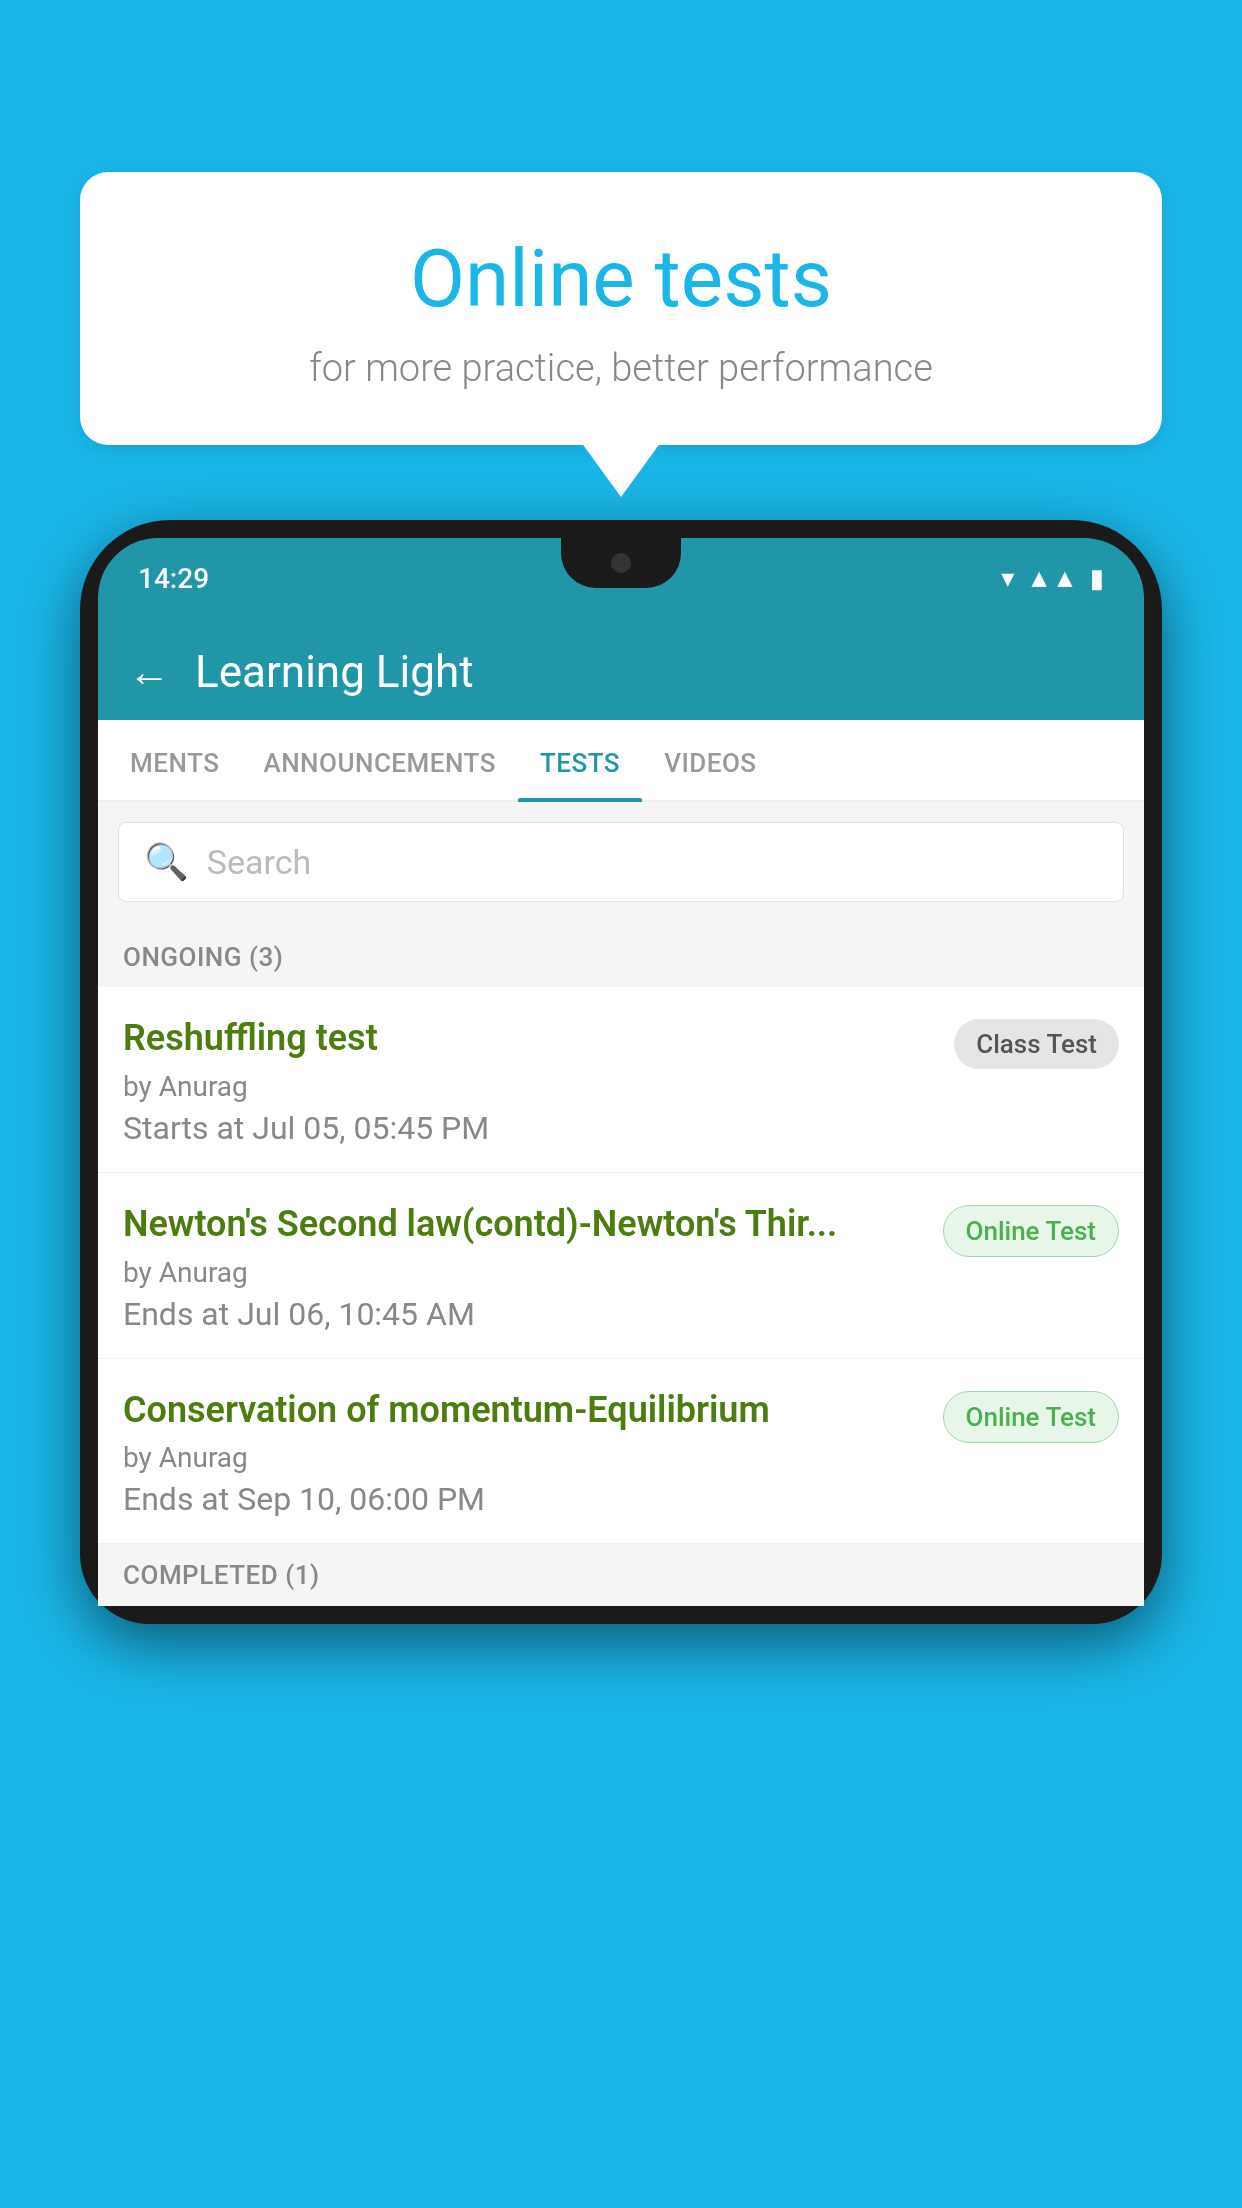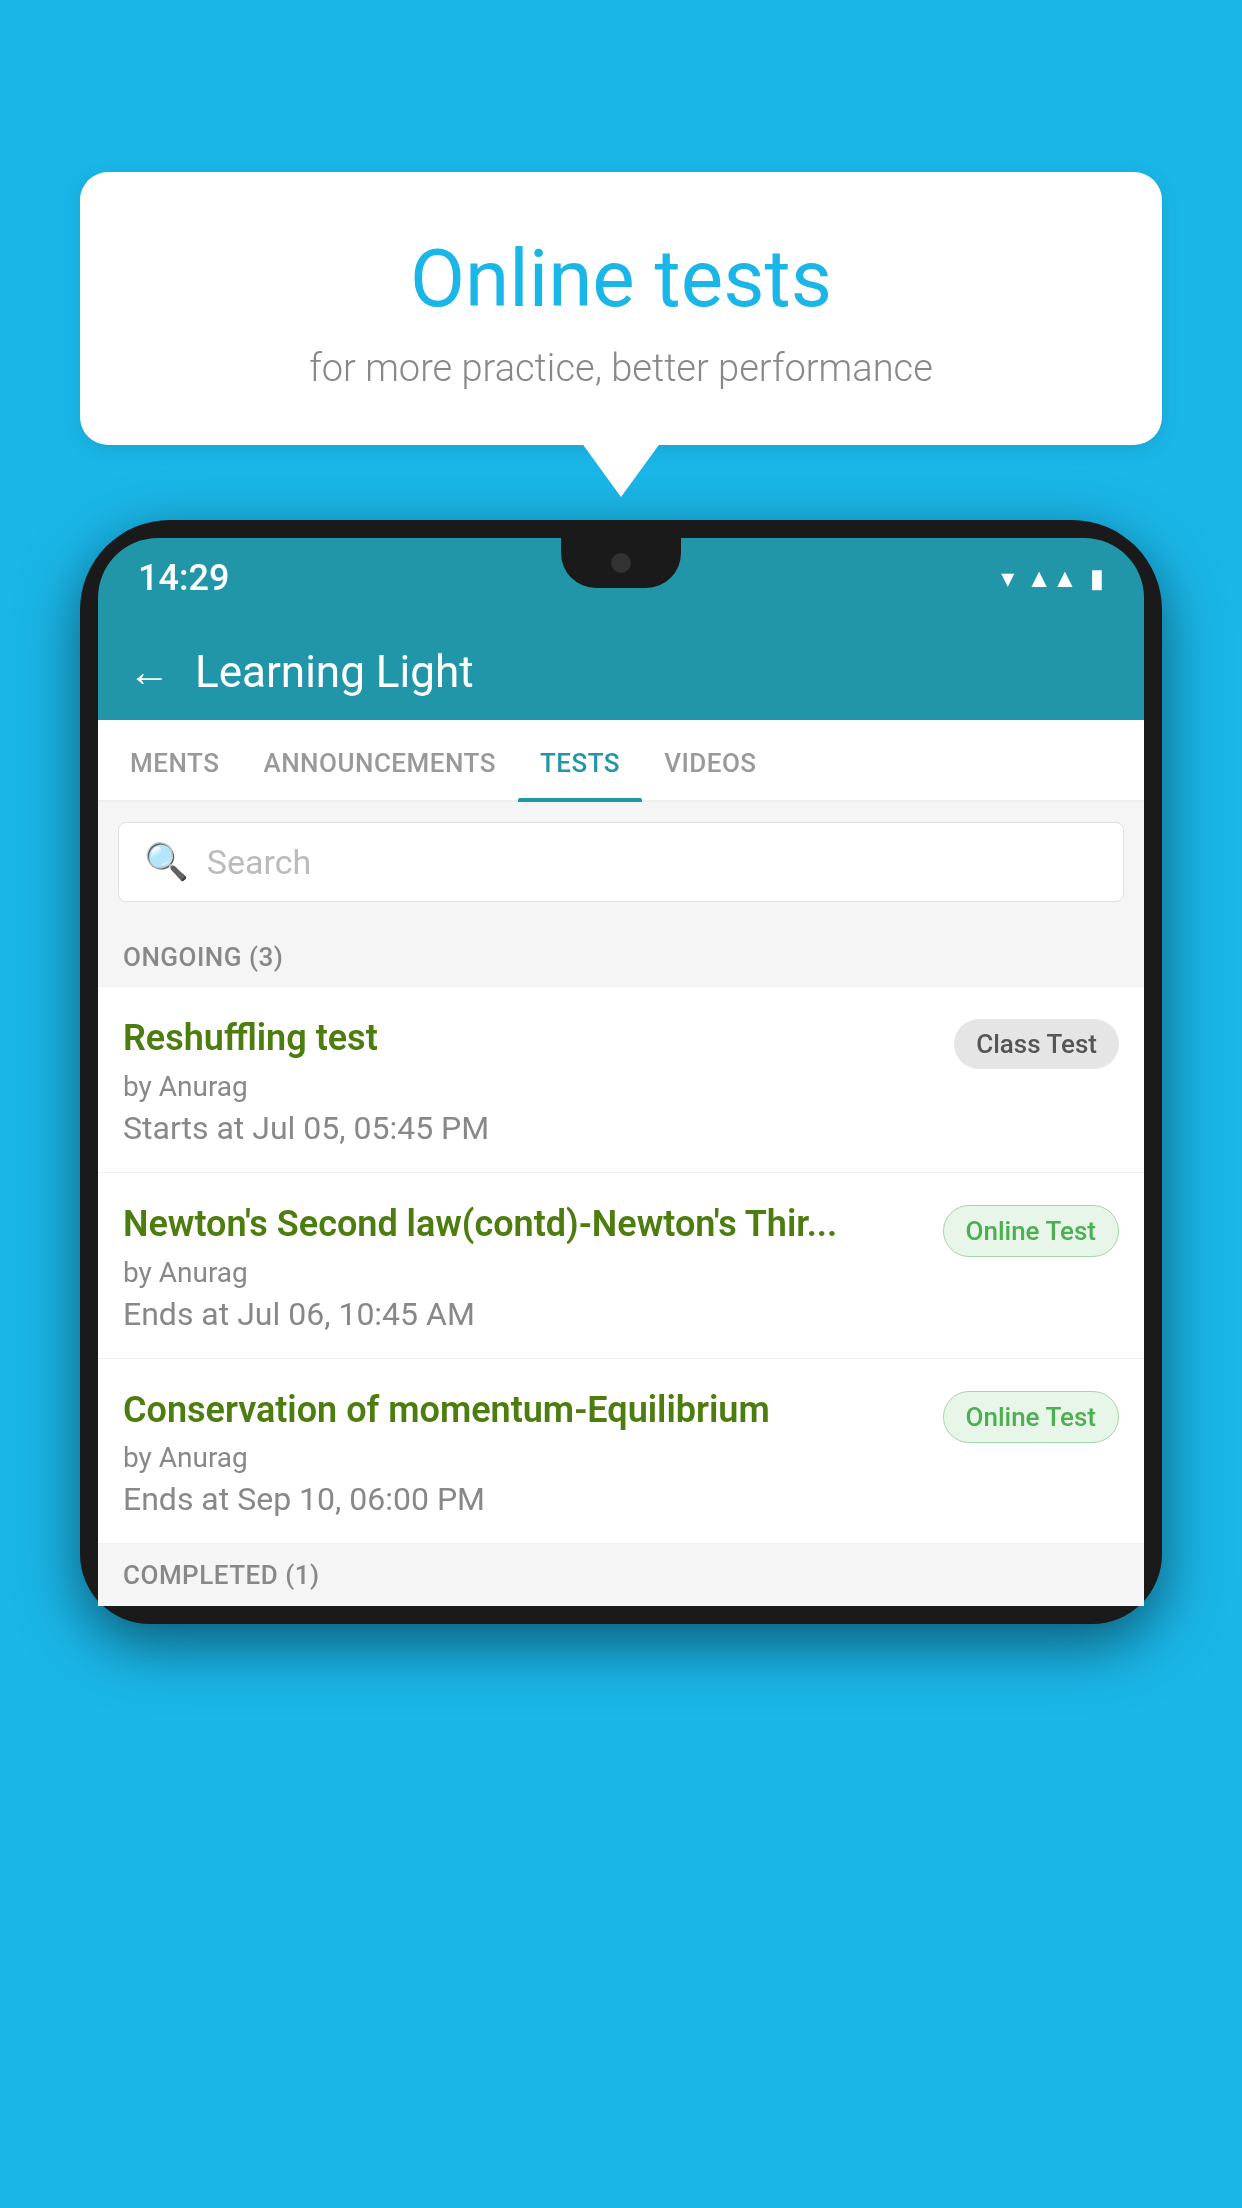--- a/index.html
+++ b/index.html
@@ -99,21 +99,21 @@
       background: #333;
       border-radius: 50%;
       position: absolute;
       top: 15px;
       left: 50%;
       transform: translateX(-50%);
     }
 
     .status-time {
       color: white;
-      font-size: 36px;
+      font-size: 28px;
       font-weight: 500;
       z-index: 1;
     }
 
     .status-icons {
       display: flex;
       align-items: center;
       gap: 12px;
       z-index: 1;
     }

